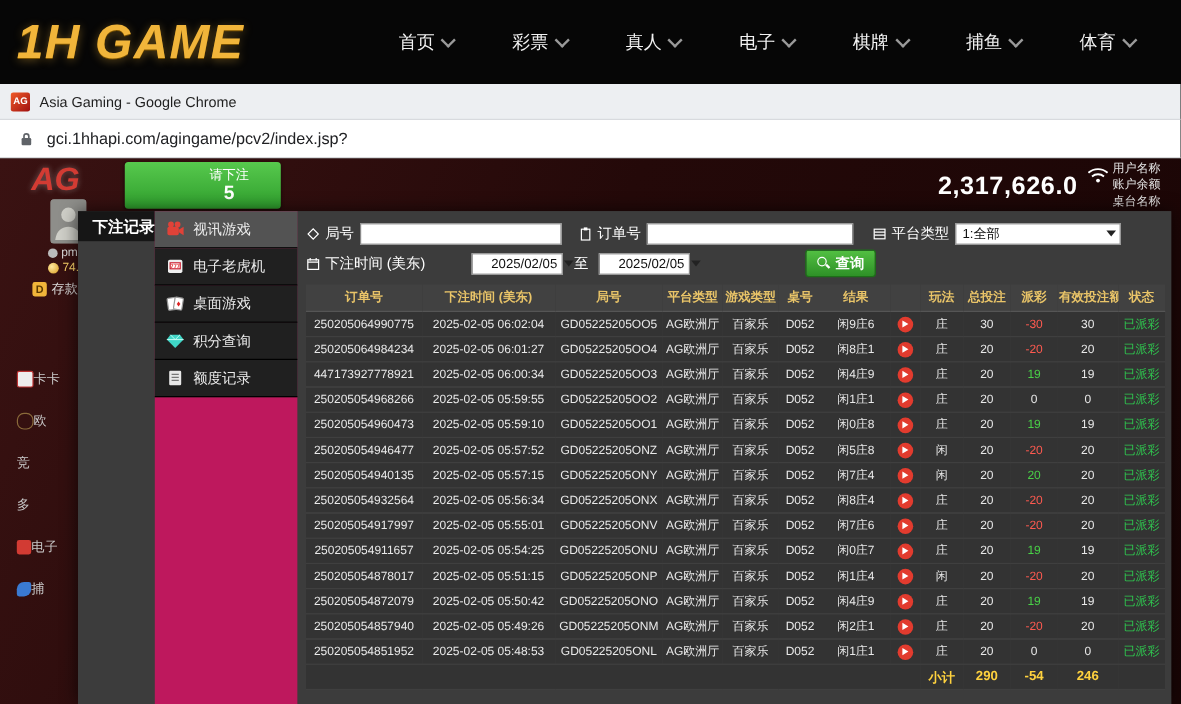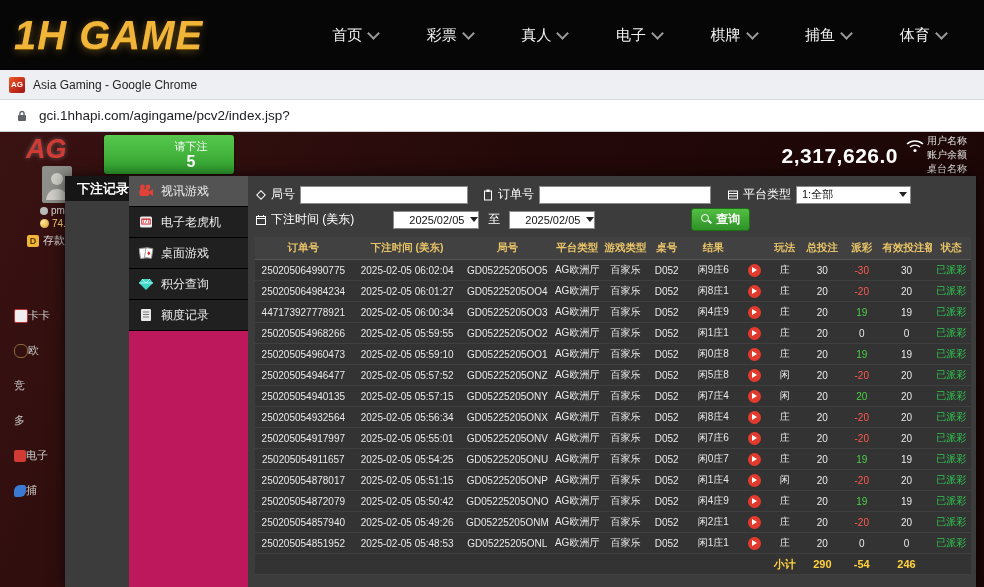--- a/index.html
+++ b/index.html
@@ -67,22 +67,22 @@
   .modal-main{flex:1;background:#3c3c3c;padding:6px 5px 0 7px;display:flex;flex-direction:column;min-width:0;}
 
   .filter-row{display:flex;align-items:center;height:25px;color:#fff;font-size:12px;}
   .f-icon{flex:none;display:flex;}
   .f-label{margin:0 5px 0 4px;white-space:nowrap;}
   .text-input{width:168px;height:18px;background:#fff;border:1px solid #8a8a8a;box-sizing:border-box;font-size:11px;padding:0 3px;color:#111;}
   .gap14{margin-left:14px;} .gap16{margin-left:16px;}
   .sel{height:18px;background:#fff;border:1px solid #8a8a8a;box-sizing:border-box;display:flex;align-items:center;
     justify-content:space-between;padding:0 3px 0 5px;color:#111;font-size:11px;cursor:pointer;}
   .sel .caret{width:0;height:0;border-left:4px solid transparent;border-right:4px solid transparent;border-top:5px solid #222;margin-left:6px;flex:none;}
-  .sel.platform{width:115px;}
-  .sel.date{width:86px;margin-left:34px;padding-left:15px;}
+  .sel.platform{width:138px;}
+  .sel.date{width:76px;margin-left:34px;padding-left:15px;}
   .sel.date2{margin-left:0;}
   .to-label{margin:0 9px;}
   .search-btn{height:21px;margin-left:96px;background:linear-gradient(#52bf42,#2e9127);border:1px solid #1d6f18;border-radius:3px;
     color:#fff;font-size:12px;font-weight:bold;display:flex;align-items:center;gap:4px;padding:0 9px;cursor:pointer;}
   .mag{width:11px;height:11px;position:relative;flex:none;}
   .mag::before{content:"";position:absolute;left:0;top:0;width:6px;height:6px;border:1.5px solid #fff;border-radius:50%;}
   .mag::after{content:"";position:absolute;left:7px;top:7px;width:4px;height:1.5px;background:#fff;transform:rotate(45deg);}
 
   .bet-table{width:100%;border-collapse:collapse;table-layout:fixed;margin-top:5px;}
   .bet-table th{height:20px;background:#414141;color:#e9c468;font-size:10.5px;font-weight:bold;border-bottom:1px solid #555;

